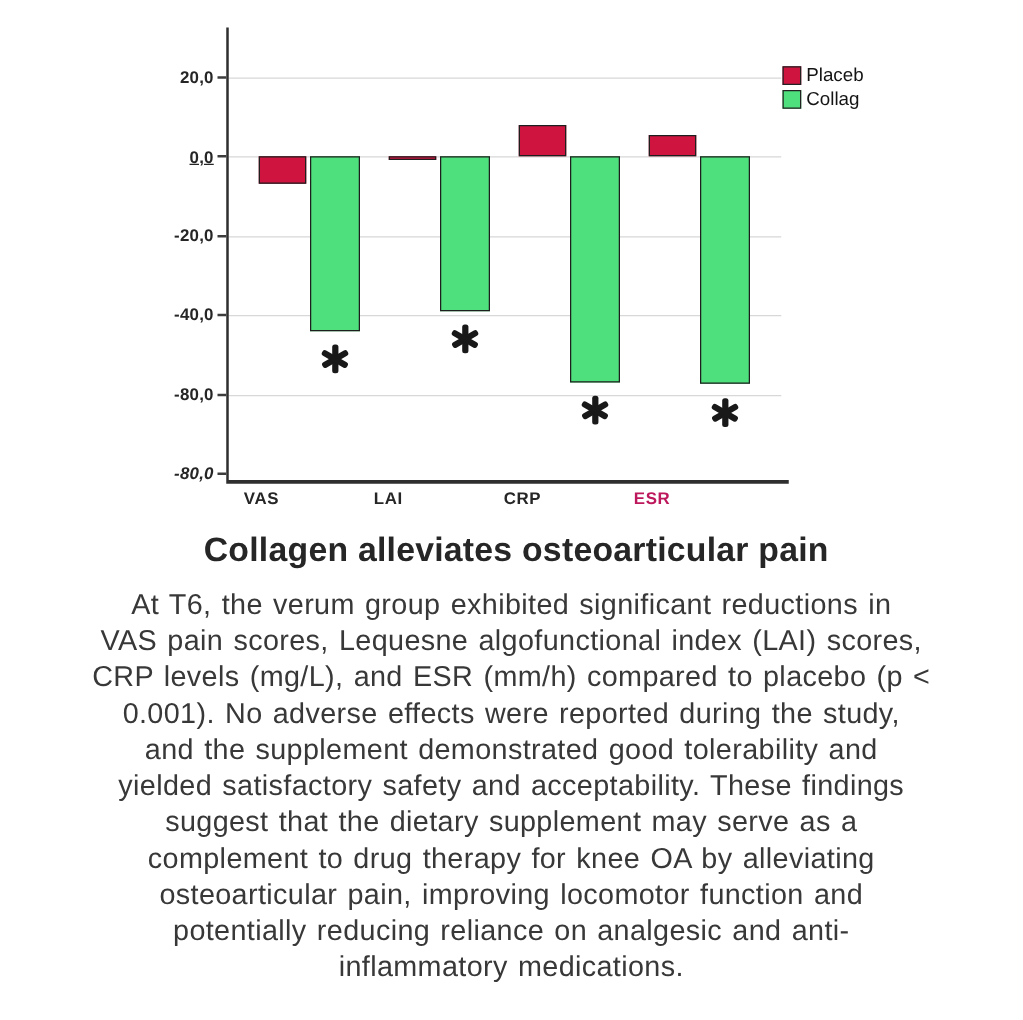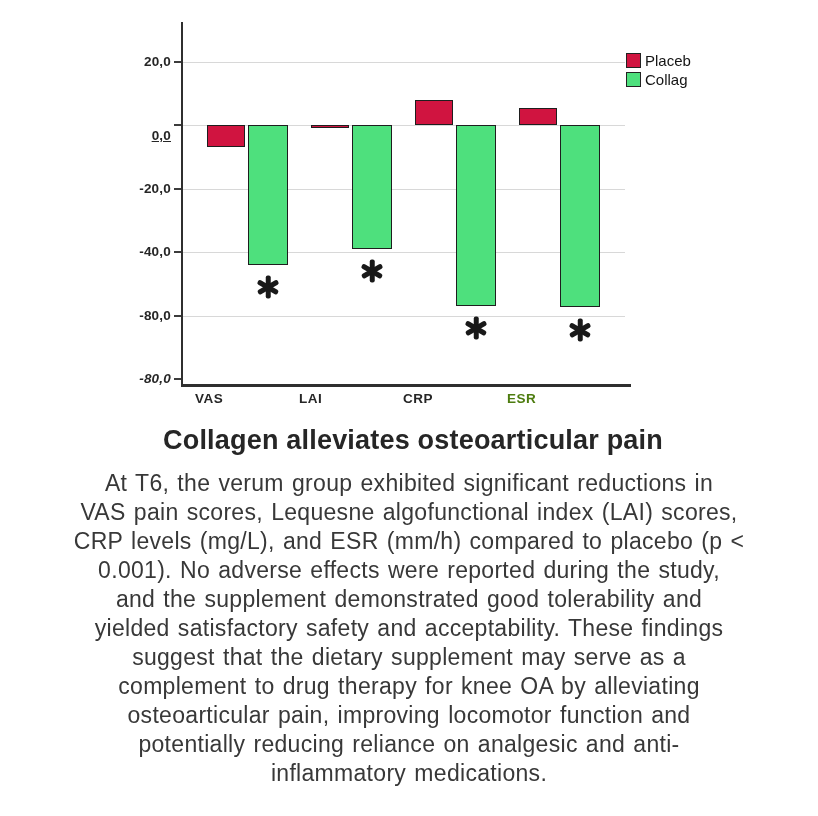--- a/index.html
+++ b/index.html
@@ -36,41 +36,41 @@
       <div class="gridline" style="left: 183px; top: 61.7px; width: 442px; background: rgb(216, 216, 216);"></div>
       <div class="gridline" style="left: 183px; top: 125.1px; width: 442px; background: rgb(216, 216, 216);"></div>
       <div class="gridline" style="left: 183px; top: 188.6px; width: 442px; background: rgb(216, 216, 216);"></div>
       <div class="gridline" style="left: 183px; top: 252px; width: 442px; background: rgb(216, 216, 216);"></div>
       <div class="gridline" style="left: 183px; top: 315.5px; width: 442px; background: rgb(216, 216, 216);"></div>
       <div class="axis" style="left: 181px; top: 22px; width: 2px; height: 362px; background: rgb(47, 47, 47);"></div>
       <div class="axis" style="left: 181px; top: 384px; width: 450px; height: 2.5px; background: rgb(47, 47, 47);"></div>
       <div class="tick" style="left: 174px; top: 60.7px; width: 7px;"></div>
       <div class="ytick-label" style="left: 117px; top: 52.7px; color: rgb(38, 38, 38);">20,0</div>
       <div class="tick" style="left: 174px; top: 124.1px; width: 7px;"></div>
-      <div class="ytick-label" style="left: 117px; top: 127px; color: rgb(38, 38, 38); text-decoration: underline;">0,0</div>
+      <div class="ytick-label" style="left: 117px; top: 117px; color: rgb(38, 38, 38); text-decoration: underline;">0,0</div>
       <div class="tick" style="left: 174px; top: 187.6px; width: 7px;"></div>
       <div class="ytick-label" style="left: 117px; top: 179.6px; color: rgb(38, 38, 38);">-20,0</div>
       <div class="tick" style="left: 174px; top: 251px; width: 7px;"></div>
       <div class="ytick-label" style="left: 117px; top: 243px; color: rgb(38, 38, 38);">-40,0</div>
       <div class="tick" style="left: 174px; top: 314.5px; width: 7px;"></div>
       <div class="ytick-label" style="left: 117px; top: 306.5px; color: rgb(38, 38, 38);">-80,0</div>
       <div class="tick" style="left: 174px; top: 377.9px; width: 7px;"></div>
       <div class="ytick-label" style="left: 117px; top: 369.9px; color: rgb(38, 38, 38); font-style: italic;">-80,0</div>
       <div class="bar" style="left: 207px; top: 125.1px; width: 38px; height: 22.2px; background: rgb(208, 20, 64); border-color: rgb(30, 30, 30);"></div>
       <div class="bar" style="left: 248px; top: 125.1px; width: 40px; height: 139.6px; background: rgb(78, 224, 125); border-color: rgb(30, 30, 30);"></div>
       <div class="cat-label" style="left: 195px; top: 391px; color: rgb(38, 38, 38);">VAS</div>
       <div class="bar" style="left: 311px; top: 125.1px; width: 38px; height: 2.5px; background: rgb(208, 20, 64); border-color: rgb(30, 30, 30);"></div>
       <div class="bar" style="left: 352px; top: 125.1px; width: 40px; height: 123.7px; background: rgb(78, 224, 125); border-color: rgb(30, 30, 30);"></div>
       <div class="cat-label" style="left: 299px; top: 391px; color: rgb(38, 38, 38);">LAI</div>
       <div class="bar" style="left: 415px; top: 99.7px; width: 38px; height: 25.4px; background: rgb(208, 20, 64); border-color: rgb(30, 30, 30);"></div>
       <div class="bar" style="left: 456px; top: 125.1px; width: 40px; height: 180.8px; background: rgb(78, 224, 125); border-color: rgb(30, 30, 30);"></div>
       <div class="cat-label" style="left: 403px; top: 391px; color: rgb(38, 38, 38);">CRP</div>
       <div class="bar" style="left: 519px; top: 107.7px; width: 38px; height: 17.4px; background: rgb(208, 20, 64); border-color: rgb(30, 30, 30);"></div>
       <div class="bar" style="left: 560px; top: 125.1px; width: 40px; height: 182.4px; background: rgb(78, 224, 125); border-color: rgb(30, 30, 30);"></div>
-      <div class="cat-label" style="left: 507px; top: 391px; color: #4d7c0f;">ESR</div>
+      <div class="cat-label" style="left: 507px; top: 391px; color: #be185d;">ESR</div>
       <div class="ast" style="left: 268px; top: 273.7px;">
         <i style="transform: translate(-50%, -50%) rotate(0deg); background: rgb(25, 25, 25);"></i>
         <i style="transform: translate(-50%, -50%) rotate(60deg); background: rgb(25, 25, 25);"></i>
         <i style="transform: translate(-50%, -50%) rotate(120deg); background: rgb(25, 25, 25);"></i>
       </div>
       <div class="ast" style="left: 372px; top: 257.8px;">
         <i style="transform: translate(-50%, -50%) rotate(0deg); background: rgb(25, 25, 25);"></i>
         <i style="transform: translate(-50%, -50%) rotate(60deg); background: rgb(25, 25, 25);"></i>
         <i style="transform: translate(-50%, -50%) rotate(120deg); background: rgb(25, 25, 25);"></i>
       </div>

